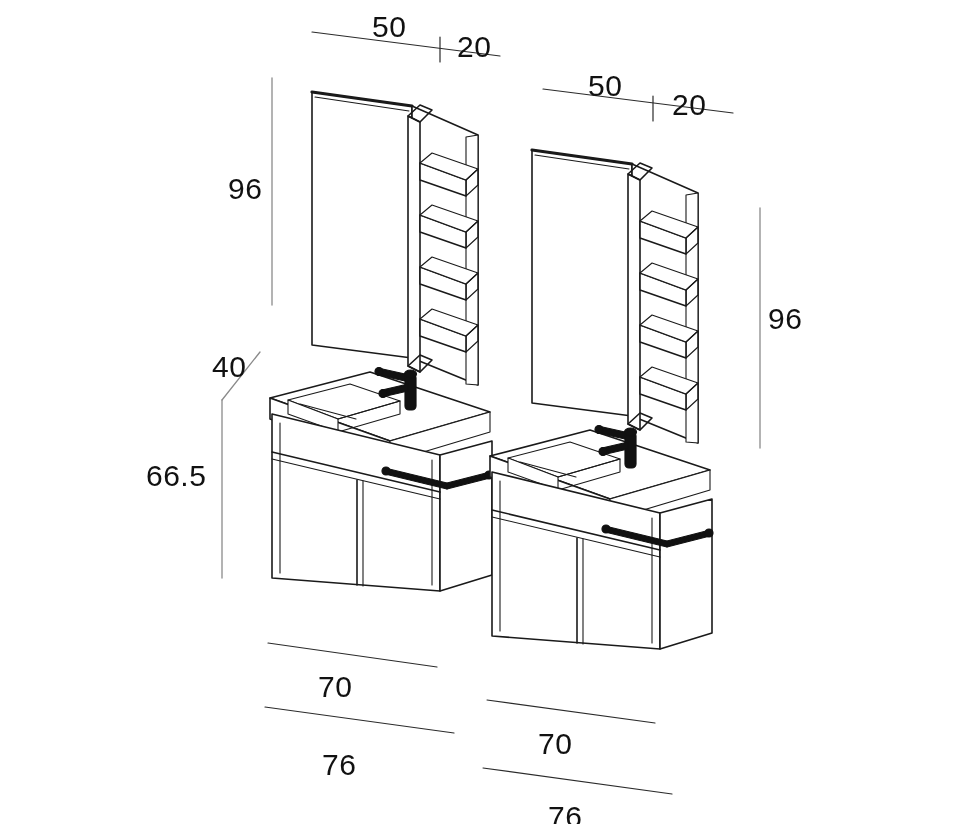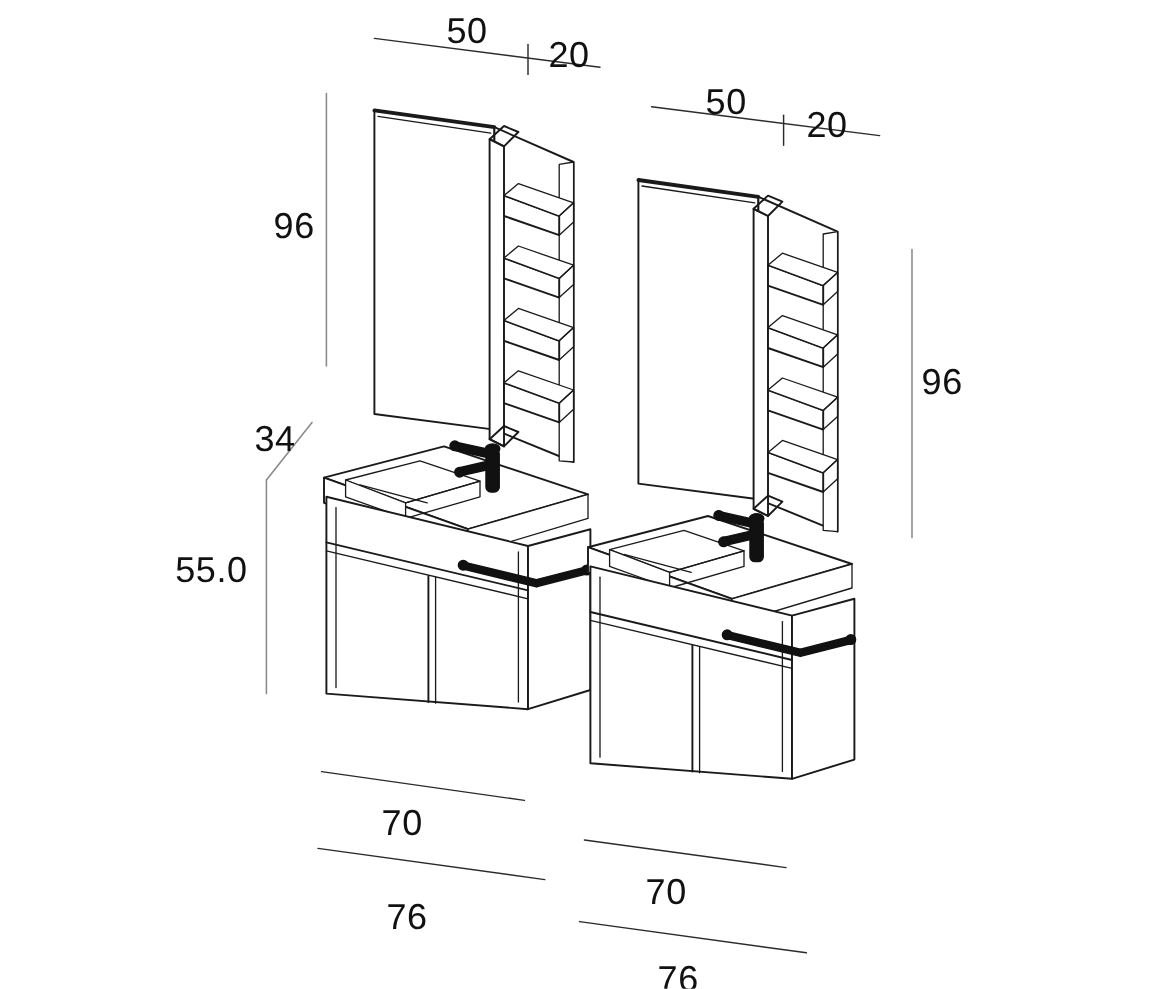--- a/index.html
+++ b/index.html
@@ -271,23 +271,23 @@
   <div class="dimtxt" style="left:457px;top:30px;font-size:30px;">20</div>
 
   <div class="dimtxt" style="left:588px;top:69px;font-size:30px;">50</div>
 
   <div class="dimtxt" style="left:672px;top:88px;font-size:30px;">20</div>
 
   <div class="dimtxt" style="left:228px;top:172px;font-size:30px;">96</div>
 
   <div class="dimtxt" style="left:768px;top:302px;font-size:30px;">96</div>
 
-  <div class="dimtxt" style="left:212px;top:350px;font-size:30px;">34</div>
-
-  <div class="dimtxt" style="left:146px;top:459px;font-size:30px;">55.0</div>
+  <div class="dimtxt" style="left:212px;top:350px;font-size:30px;">40</div>
+
+  <div class="dimtxt" style="left:146px;top:459px;font-size:30px;">66.5</div>
 
   <div class="dimtxt" style="left:318px;top:670px;font-size:30px;">70</div>
 
   <div class="dimtxt" style="left:322px;top:748px;font-size:30px;">76</div>
 
   <div class="dimtxt" style="left:538px;top:727px;font-size:30px;">70</div>
 
   <div class="dimtxt" style="left:548px;top:800px;font-size:30px;">76</div>
 
 </div>

